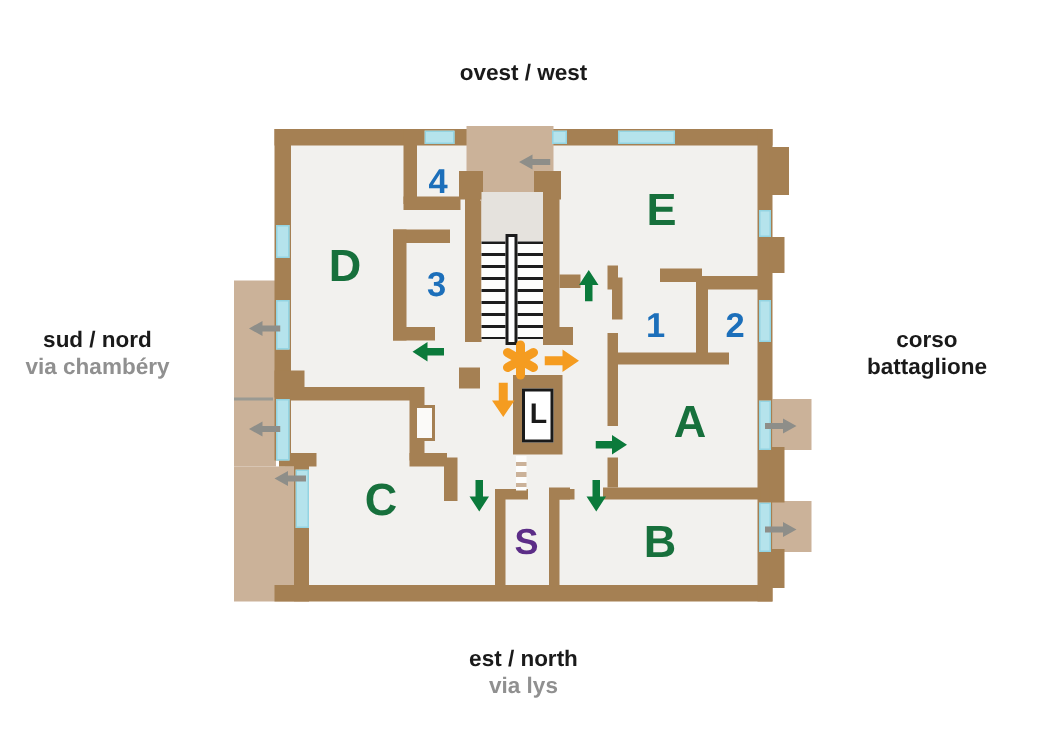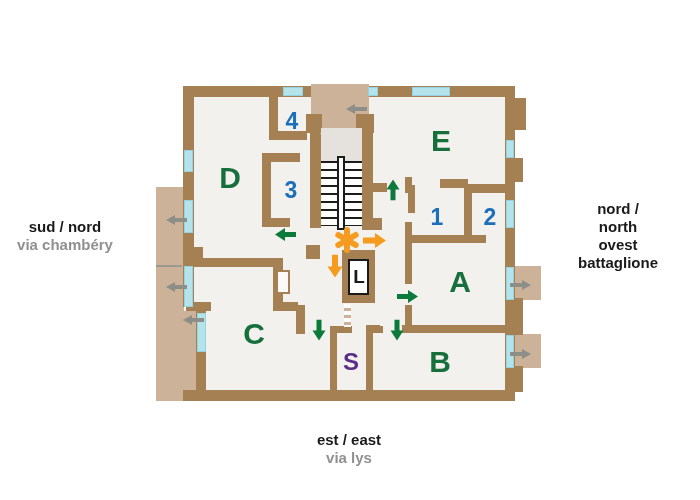--- a/index.html
+++ b/index.html
@@ -182,27 +182,27 @@
 
   <div class="lbl num" style="left:437px;top:217px;">1</div>
   <div class="lbl num" style="left:490px;top:217px;">2</div>
   <div class="lbl num" style="left:291px;top:190px;">3</div>
   <div class="lbl num" style="left:292px;top:121px;">4</div>
 
   <div class="lbl lift-lbl" style="left:359px;top:277px;">L</div>
   <div class="lbl svc" style="left:351px;top:362px;">S</div>
 
   <div class="street" style="left:349px;top:49px;">
+    <div>ovest / west</div>
   </div>
   <div class="street" style="left:618px;top:236px;">
-    <div>nord / north</div>
-    <div>ovest battaglione</div>
+    <div>corso battaglione</div>
   </div>
   <div class="street" style="left:65px;top:236px;">
     <div>sud / nord</div>
     <div class="sub-gray">via chambéry</div>
   </div>
   <div class="street" style="left:349px;top:449px;">
-    <div>est / east</div>
+    <div>est / north</div>
     <div class="sub-gray">via lys</div>
   </div>
 
 </div>
 
 </body></html>

